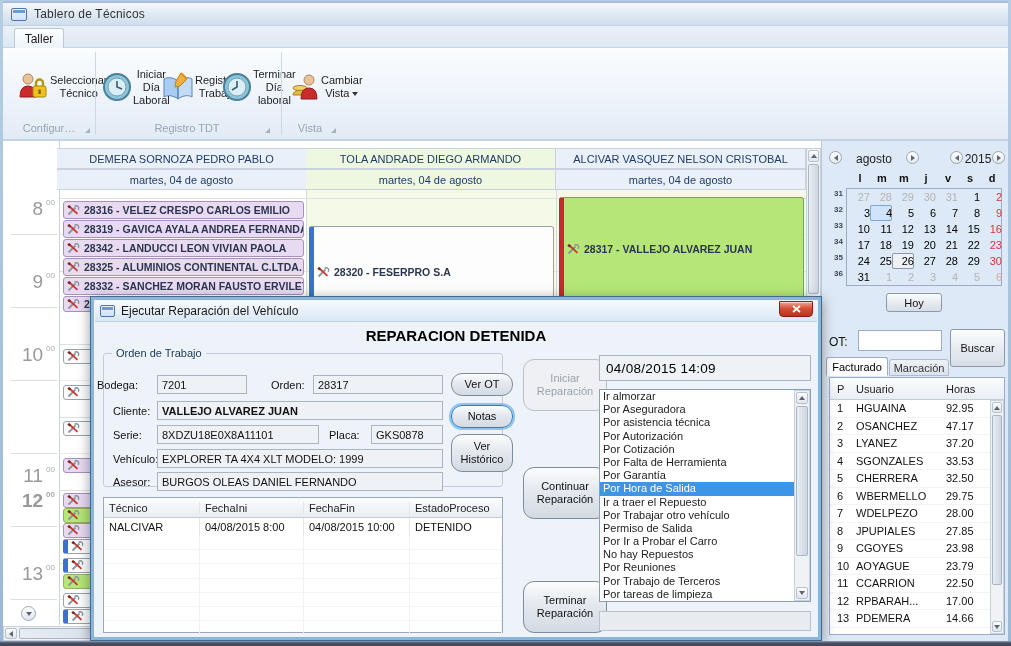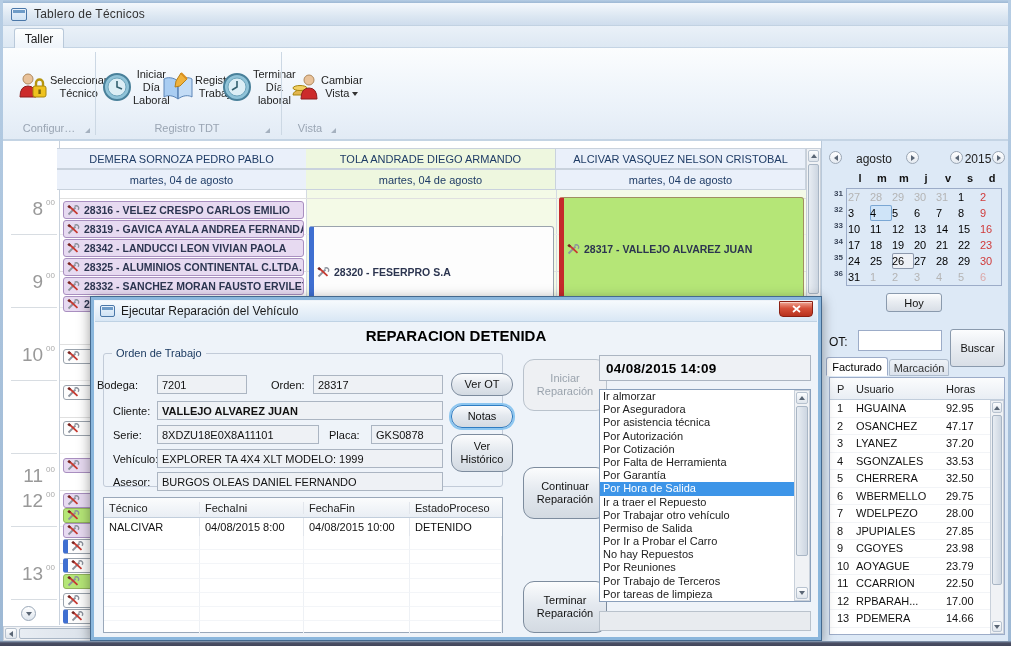--- a/index.html
+++ b/index.html
@@ -78,21 +78,21 @@
     background:linear-gradient(#fff,#dfe6ee);display:flex;align-items:center;justify-content:center;cursor:pointer;z-index:6;}
 
   
   #sidebar{right:3px;top:140px;width:187px;bottom:5px;background:#dde9f6;border-left:1px solid #b9c9da;border-top:1px solid #c4d4e4;z-index:2;}
   .ncirc{position:absolute;width:13px;height:13px;border-radius:50%;border:1px solid #9aa6b4;background:linear-gradient(#fff,#e4eaf1);
     display:flex;align-items:center;justify-content:center;cursor:pointer;}
   .cal-month,.cal-year{position:absolute;font-size:12px;color:#222;text-align:center;}
   .dayname{position:absolute;font-size:11px;font-weight:bold;color:#111;width:22px;text-align:center;}
   #cal-grid{position:absolute;left:24px;top:47px;width:156px;height:98px;border:1px solid #9cacc8;}
   .weeknum{position:absolute;left:4px;width:17px;font-size:8px;font-weight:bold;color:#3a465a;text-align:right;}
-  .dcell{position:absolute;width:22px;height:16px;font-size:11px;color:#000;text-align:left;line-height:16px;cursor:pointer;}
+  .dcell{position:absolute;width:22px;height:16px;font-size:11px;color:#000;text-align:right;line-height:16px;cursor:pointer;}
   .dcell.muted{color:#b4b4b4;}
   .dcell.sun{color:#d03a3a;}
   .dcell.msun{color:#dca8a8;}
   .dcell.sel{background:#cfe4f8;box-shadow:inset 0 0 0 1px #7aa7d4;border-radius:2px;}
   .dcell.today{box-shadow:inset 0 0 0 1px #8c98ac;background:#eef1f6;border-radius:2px;}
   .btn{border:1px solid #8a9aad;border-radius:3px;background:linear-gradient(#fcfdfe,#e9edf2 45%,#d8dee6);
     font-size:11px;color:#111;display:flex;align-items:center;justify-content:center;cursor:pointer;font-family:"Liberation Sans",sans-serif;}
   .sidetab{position:absolute;height:19px;font-size:11px;display:flex;align-items:center;justify-content:center;cursor:pointer;}
   .sidetab.active{background:#fff;border:1px solid #9cacc8;border-bottom:1px solid #fff;border-radius:3px 3px 0 0;z-index:3;}
   .sidetab.inactive{background:linear-gradient(#eef2f7,#dbe2ec);border:1px solid #aebccd;border-radius:3px 3px 0 0;top:357px;color:#333;}
@@ -119,21 +119,21 @@
   .groupbox .glabel{position:absolute;left:8px;top:-7px;background:#eef3f9;padding:0 4px;font-size:11px;color:#17365d;}
   .flabel{position:absolute;font-size:11px;color:#111;}
   .ffield{position:absolute;height:19px;border:1px solid #abb5c2;background:#eef1f5;font-size:11px;color:#111;
     display:flex;align-items:center;padding:0 4px;white-space:nowrap;overflow:hidden;}
   .ffield.bold{font-weight:bold;}
   .dbtn{position:absolute;border:1px solid #7d8c9e;border-radius:11px;background:linear-gradient(#fbfcfd,#e4e9ef 45%,#d3dae2);
     font-size:11px;color:#111;display:flex;align-items:center;justify-content:center;text-align:center;cursor:pointer;line-height:13px;}
   .dbtn.focus{box-shadow:0 0 0 2px #8cc6f0;border-color:#2e7cc2;}
   .dbtn.disabled{color:#9aa3ad;border-color:#b9c2cc;background:#eef0f3;cursor:default;}
   #dlg-datetime{position:absolute;left:508px;top:58px;width:212px;height:22px;border:1px solid #abb5c2;background:#eef1f5;
-    font-size:13.5px;font-weight:bold;color:#000;display:flex;align-items:center;padding:12px 6px;letter-spacing:.3px;}
+    font-size:13.5px;font-weight:normal;color:#000;display:flex;align-items:center;padding:12px 6px;letter-spacing:.3px;}
   #reasons{position:absolute;left:508px;top:92px;width:212px;height:213px;background:#fff;border:1px solid #8aa0bc;}
   .reason{height:13.2px;font-size:11px;color:#222;padding:0 3px;line-height:13.2px;white-space:nowrap;overflow:hidden;cursor:pointer;}
   .reason.sel{background:#3d95e8;color:#fff;}
   #reasons .vscroll{position:absolute;right:0;top:0;bottom:0;width:16px;}
   #dlg-note{position:absolute;left:508px;top:314px;width:212px;height:20px;border:1px solid #b9c2cc;background:#e8ebef;}
   #ptable{position:absolute;left:12px;top:200px;width:400px;height:136px;background:#fff;border:1px solid #9aa8ba;font-size:11px;}
   .pt-row{display:flex;}
   .pt-head{height:20px;background:linear-gradient(#fbfcfd,#e9eef4);border-bottom:1px solid #c2cedc;align-items:center;color:#222;}
   .pt-cell{padding:0 5px;border-right:1px solid #e2e6ec;white-space:nowrap;overflow:hidden;display:flex;align-items:center;}
   .pt-c0{width:96px;}.pt-c1{width:104px;}.pt-c2{width:106px;}.pt-c3{width:92px;border-right:none;}
@@ -256,21 +256,21 @@
         <div class="grid-line" style="top: 166px; background: rgb(236, 236, 236);"></div>
         <div class="ruler-line" style="top: 166px;"></div>
         <div class="ruler-hour" style="top: 203px;"><span class="h">10</span><span class="m">00</span></div>
         <div class="grid-line" style="top: 203px; background: rgb(224, 224, 224);"></div>
         <div class="grid-line" style="top: 239px; background: rgb(236, 236, 236);"></div>
         <div class="ruler-line" style="top: 239px;"></div>
         <div class="ruler-hour" style="top: 276px; margin-top: 48px;"><span class="h">11</span><span class="m">00</span></div>
         <div class="grid-line" style="top: 276px; background: rgb(224, 224, 224);"></div>
         <div class="grid-line" style="top: 312px; background: rgb(236, 236, 236);"></div>
         <div class="ruler-line" style="top: 312px;"></div>
-        <div class="ruler-hour" style="top: 349px;"><span class="h">12</span><span class="m">00</span></div>
+        <div class="ruler-hour" style="top: 349px; font-weight: bold;"><span class="h">12</span><span class="m">00</span></div>
         <div class="grid-line" style="top: 349px; background: rgb(224, 224, 224);"></div>
         <div class="grid-line" style="top: 385px; background: rgb(236, 236, 236);"></div>
         <div class="ruler-line" style="top: 385px;"></div>
         <div class="ruler-hour" style="top: 422px;"><span class="h">13</span><span class="m">00</span></div>
         <div class="grid-line" style="top: 422px; background: rgb(224, 224, 224);"></div>
         <div class="grid-line" style="top: 458px; background: rgb(236, 236, 236);"></div>
         <div class="ruler-line" style="top: 458px;"></div>
       </div>
     <div id="gridlines"></div>
     <div id="appts">

